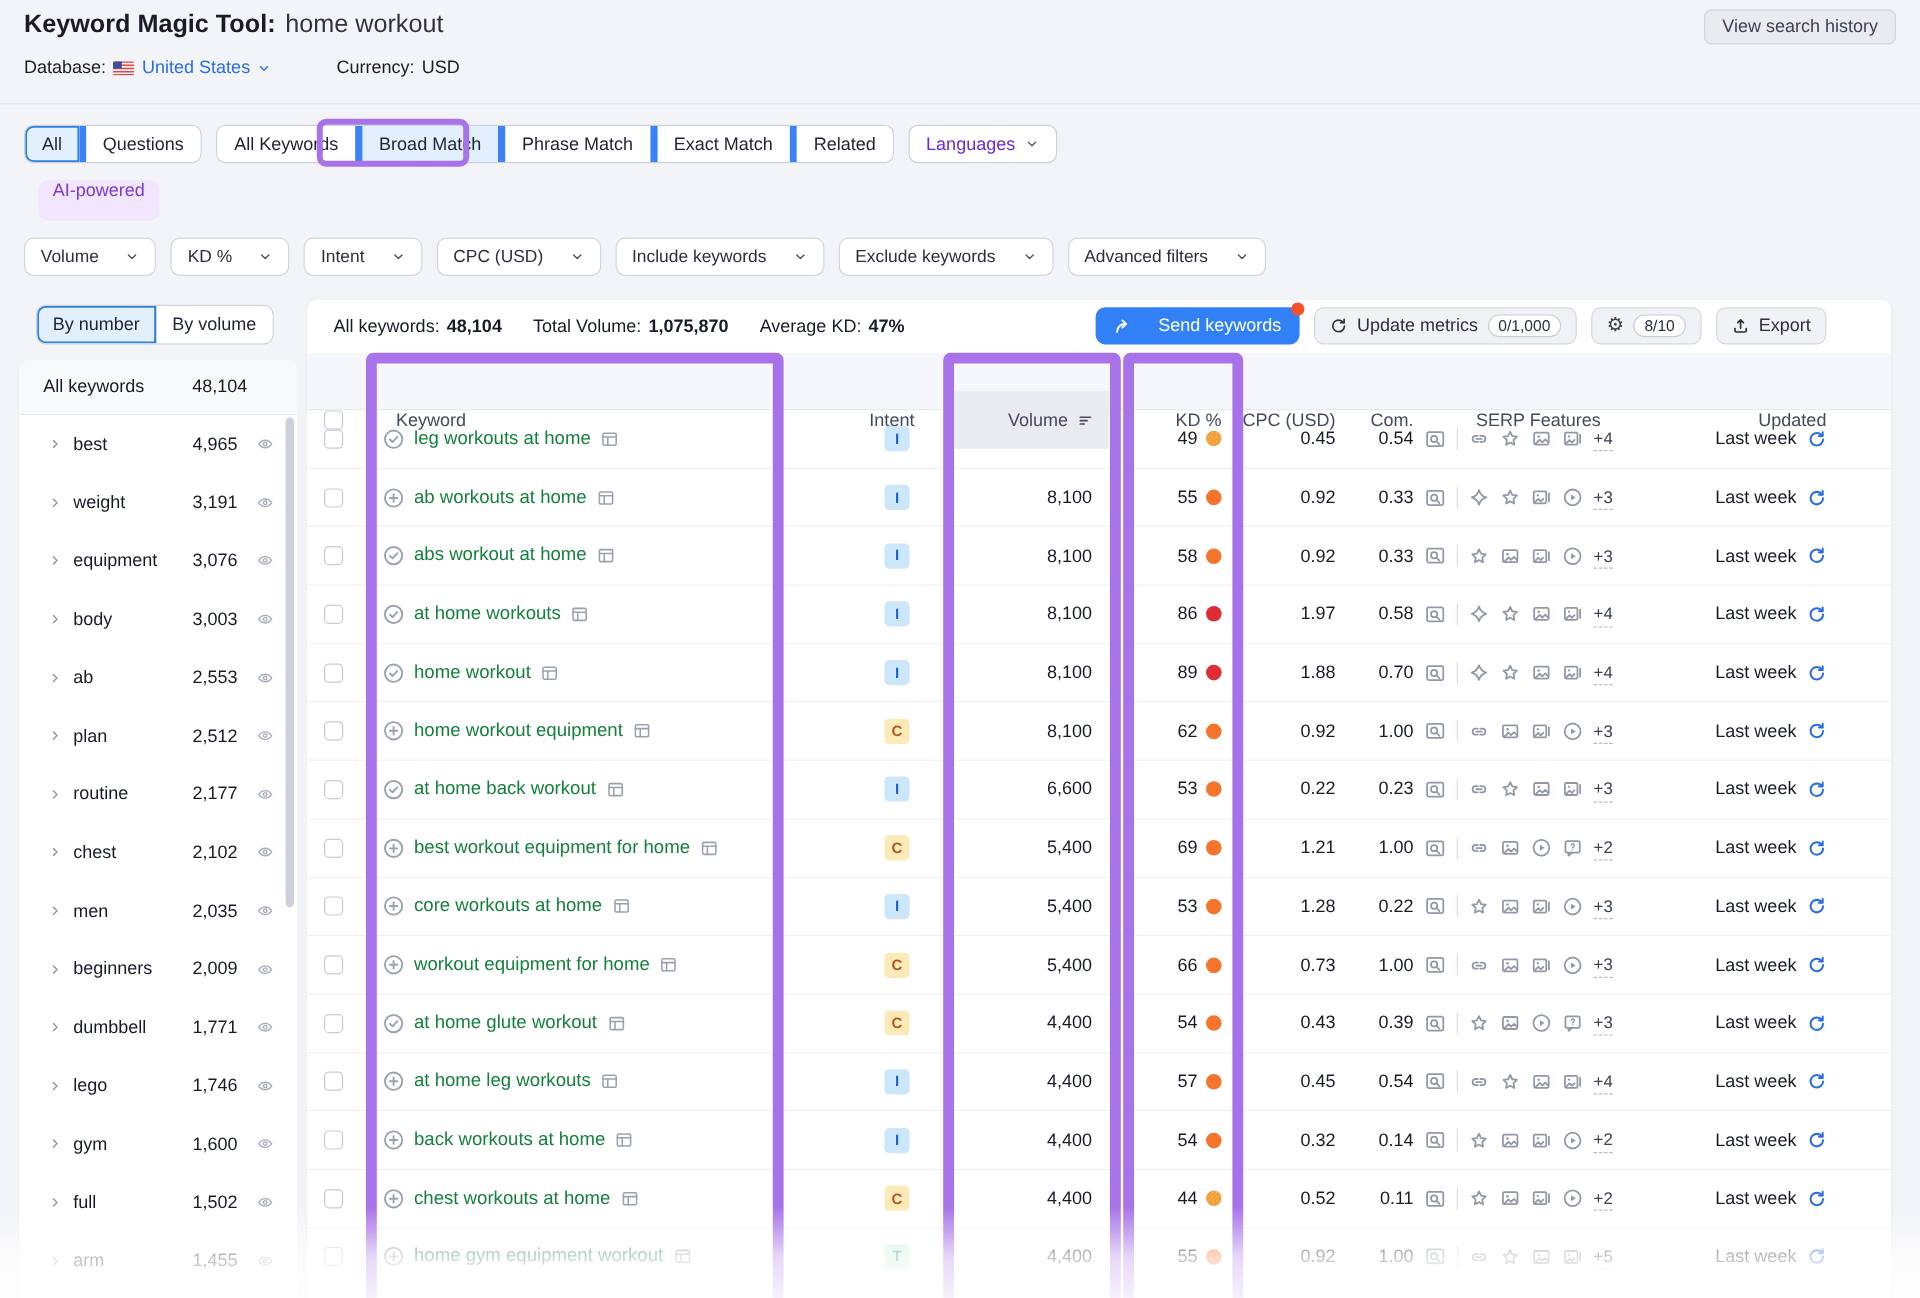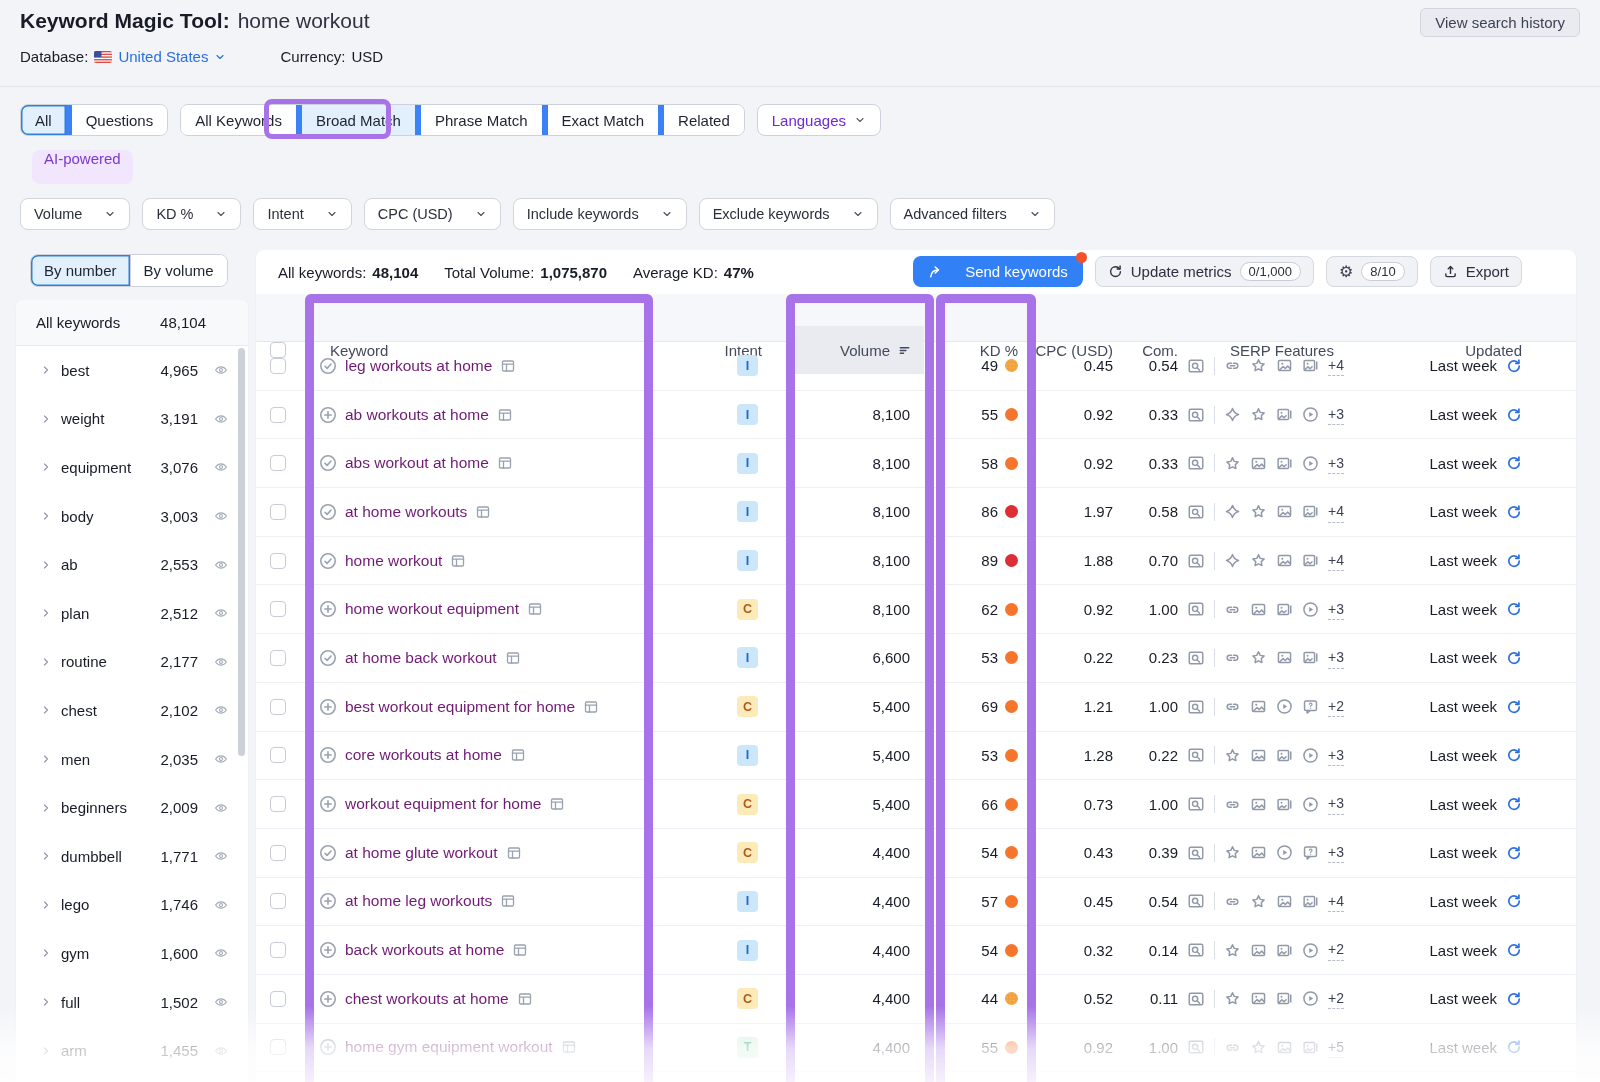--- a/index.html
+++ b/index.html
@@ -116,21 +116,21 @@
   .th-kd { text-align:right; padding-right:14px; }
   .th-cpc, .th-com { text-align:right; padding-right:2px; }
   .th-serp { text-align:center; padding-left:8px; }
   .th-upd { text-align:right; padding-right:54px; }
 
   .trow { height:48.7px; border-bottom:1px solid #edeff4; background:#fff; }
   .td-check { display:flex; justify-content:center; }
   .checkbox { width:16px; height:16px; border:1px solid #c6cbd6; border-radius:4px; background:#fff; cursor:pointer; }
   .td-kw { display:flex; align-items:center; gap:8px; padding-left:19px; overflow:hidden; white-space:nowrap; }
   .kw-add { color:#9aa1b0; flex:0 0 auto; cursor:pointer; }
-  .kw-link { color:#701a75; font-size:15.5px; text-decoration:none; cursor:pointer; }
+  .kw-link { color:#15803d; font-size:15.5px; text-decoration:none; cursor:pointer; }
   .kw-page { color:#9aa1b0; flex:0 0 auto; cursor:pointer; }
   .td-intent { display:flex; justify-content:flex-end; padding-right:12px; }
   .intent-badge { width:21px; height:21px; border-radius:4px; display:flex; align-items:center;
     justify-content:center; font-size:12.5px; font-weight:bold; }
   .intent-I { background:#cde7fa; color:#1d69c9; }
   .intent-C { background:#fcebb9; color:#b0591f; }
   .intent-T { background:#cff0dd; color:#1f9a63; }
   .td-num { text-align:right; }
   .td-volume { padding-right:14px; }
   .td-kd { display:flex; align-items:center; justify-content:flex-end; gap:7px; padding-right:14px; }

